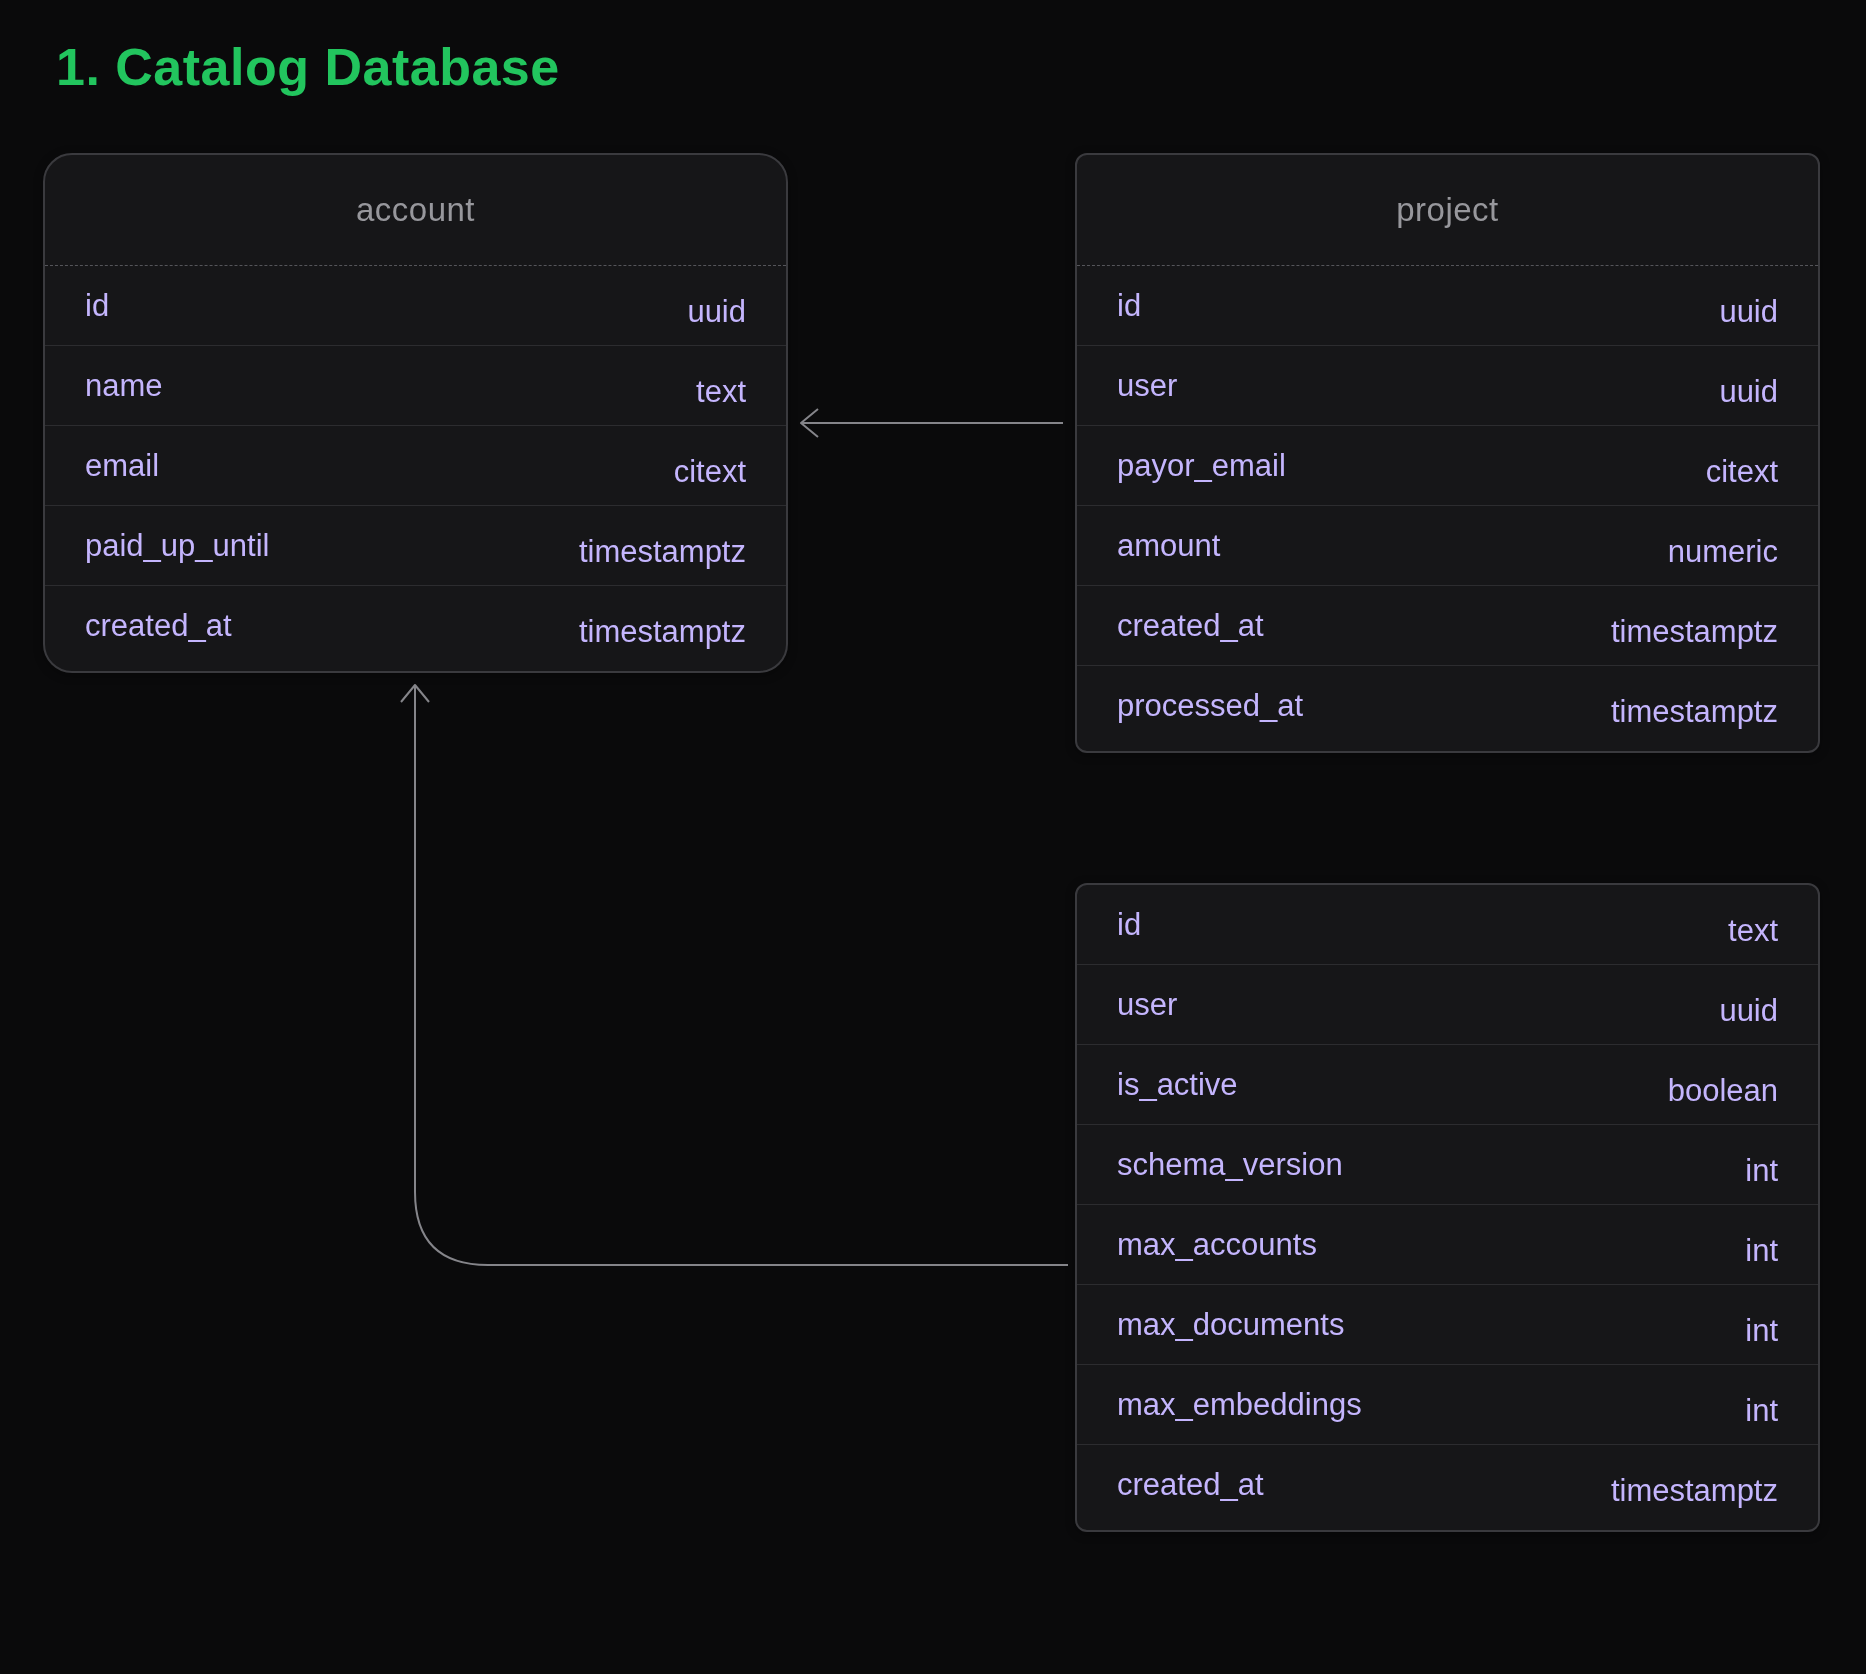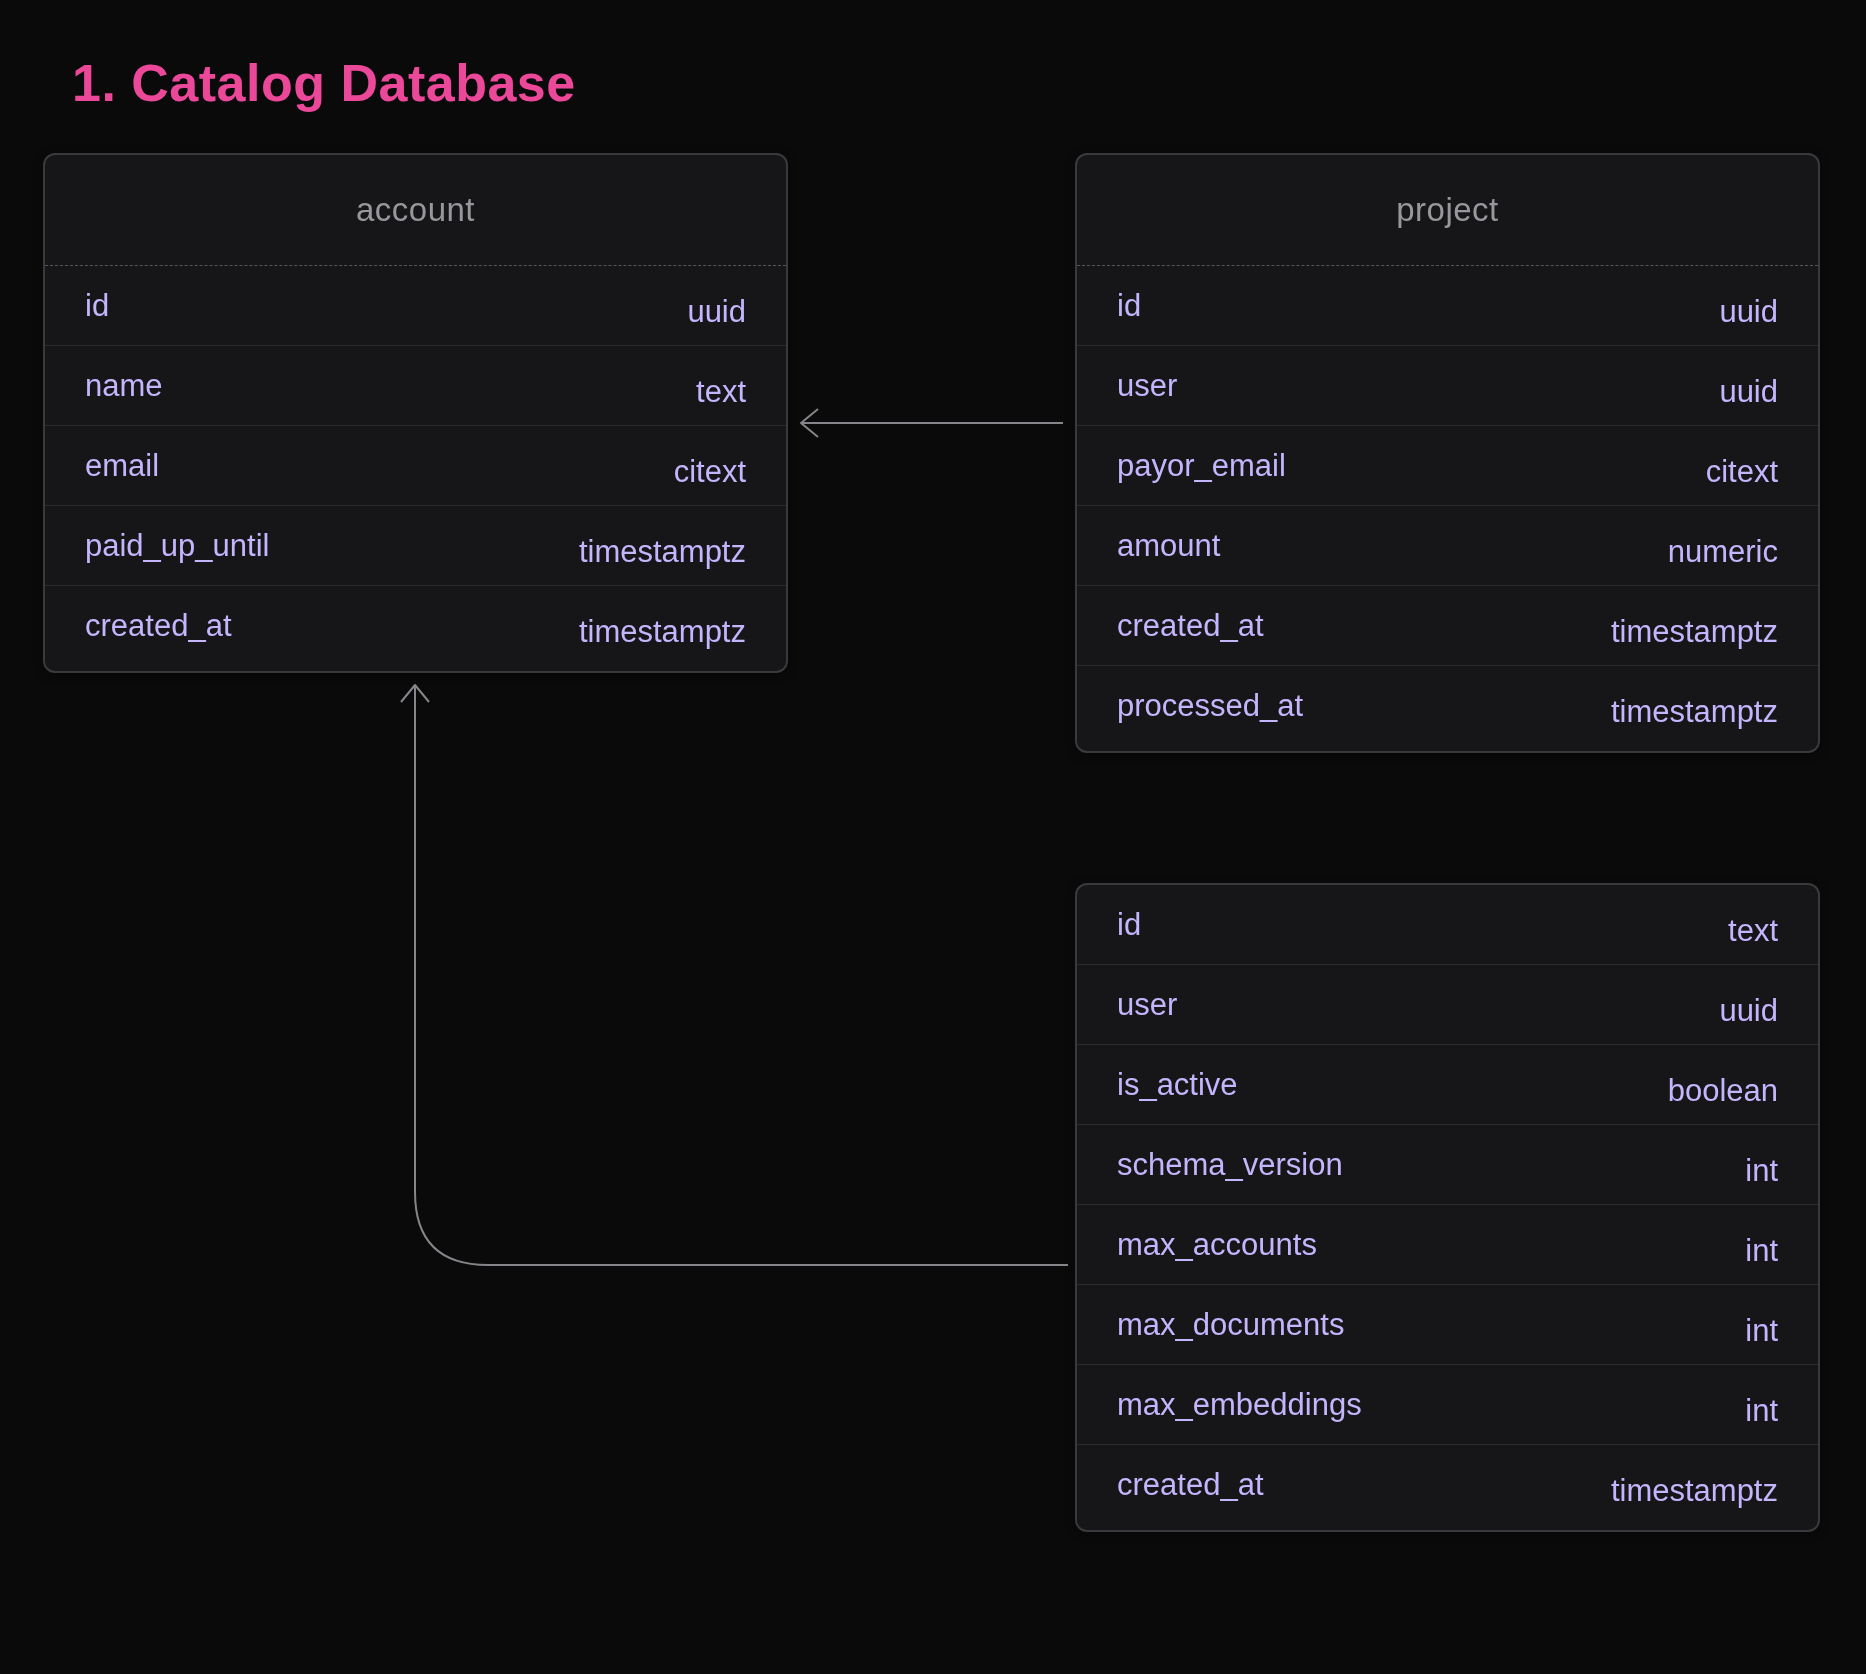--- a/index.html
+++ b/index.html
@@ -11,38 +11,38 @@
     position: relative;
     width: 1866px;
     height: 1674px;
     overflow: hidden;
     font-family: "Liberation Sans", "DejaVu Sans", sans-serif;
   }
   .page-title {
     position: absolute;
     left: 56px;
     top: 40px;
-    margin: 16px;
+    margin: 0;
     font-size: 52px;
     line-height: 1.05;
     font-weight: 600;
     letter-spacing: 0.5px;
-    color: #ec4899;
+    color: #22c55e;
   }
   .tbl {
     position: absolute;
     width: 745px;
     box-sizing: border-box;
     background: #161618;
     border: 2px solid #3a3a3e;
     border-radius: 12px;
     padding-bottom: 6px;
     box-shadow: 0 2px 10px rgba(0,0,0,0.35);
   }
-  .tbl-account { left: 43px;   top: 153px; }
+  .tbl-account { left: 43px;   top: 153px; border-radius: 29px; }
   .tbl-payment { left: 1075px; top: 153px; }
   .tbl-project { left: 1075px; top: 883px; }
   .tbl-header {
     height: 110px;
     display: flex;
     align-items: center;
     justify-content: center;
     font-size: 33px;
     letter-spacing: 0.5px;
     color: #97979c;

